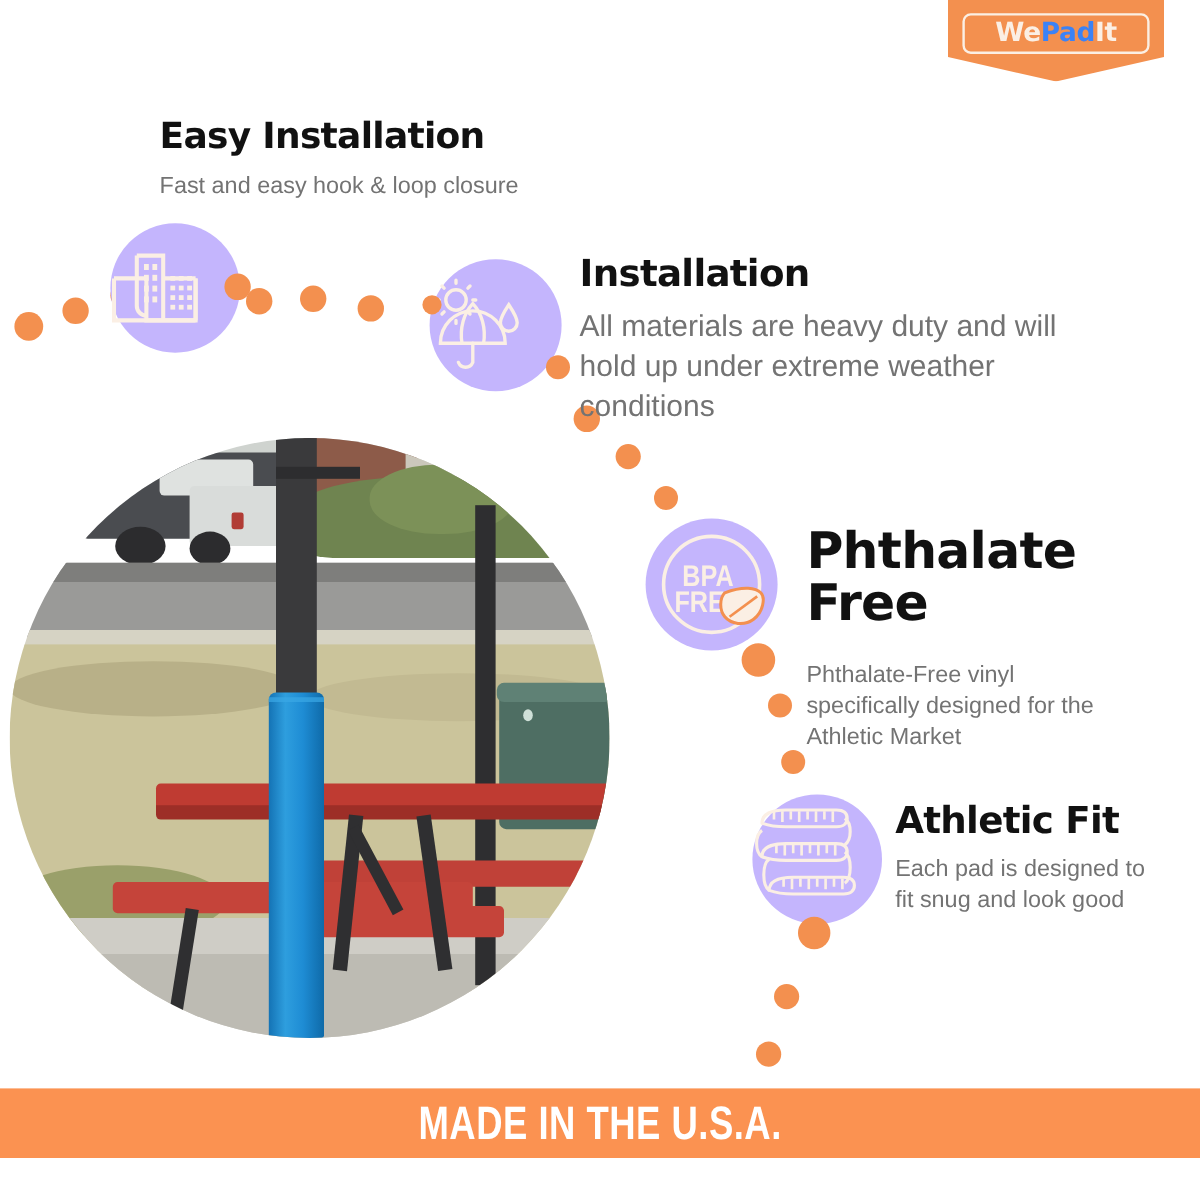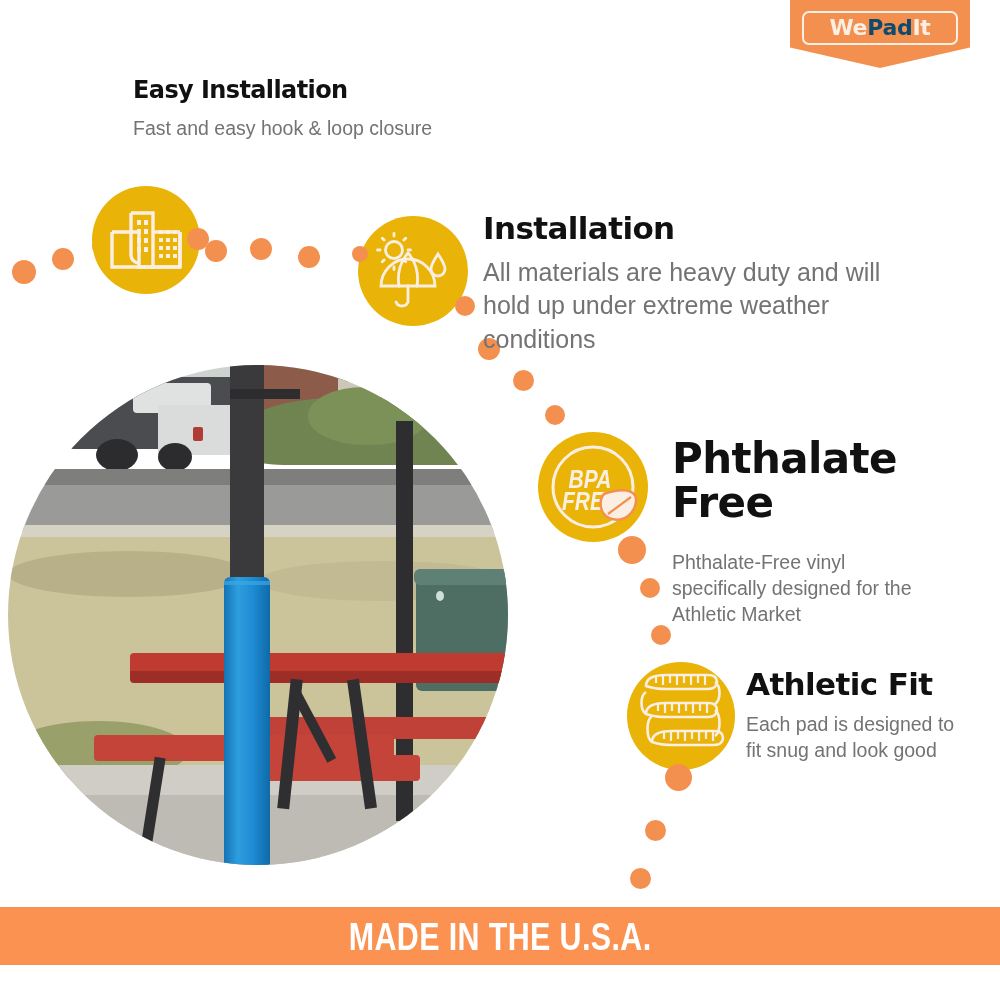--- a/index.html
+++ b/index.html
@@ -27,41 +27,41 @@
   .logo-inner{
     position:absolute; left:12px; top:11px; right:12px; height:34px;
     border:2.5px solid #FBEFE4; border-radius:7px;
     display:flex; align-items:center; justify-content:center;
   }
   .logo-text{
     font-size:22px; font-weight:bold; letter-spacing:-0.3px;
     line-height:1; white-space:nowrap; color:#FBEFE4;
     font-family:"DejaVu Sans", sans-serif;
   }
-  .logo-text .lt-pad{ color:#0c4a6e; }
+  .logo-text .lt-pad{ color:#3b82f6; }
 
   
   .dot{ position:absolute; border-radius:50%; background:#F3904F; }
 
   
   .feature{ position:absolute; }
   .feat-title{
     font-weight:bold; color:#111111;
     font-family:"DejaVu Sans", sans-serif;
     letter-spacing:-0.6px; line-height:1.05;
   }
   .feat-desc{
     color:#737373; line-height:1.34;
     font-family:"Liberation Sans", sans-serif;
   }
 
   .icon-circle{
     position:absolute; border-radius:50%;
-    background:#eab308;
-    display:flex; align-items:center; justify-content:center;font-style:italic;
+    background:#c4b5fd;
+    display:flex; align-items:center; justify-content:flex-start;
   }
   .icon-circle svg{ display:block; overflow:visible; }
   .icon-nub{ position:absolute; border-radius:50%; background:#F3904F; }
 
   
   .photo{
     position:absolute; left:8px; top:365px;
     width:500px; height:500px; border-radius:50%;
     overflow:hidden;
   }
@@ -104,21 +104,21 @@
 <div class="dot" style="left:545px; top:405px; width:20px; height:20px;"></div>
 
 <div class="dot" style="left:619px; top:538px; width:21px; height:21px;"></div>
 <div class="dot" style="left:640px; top:578px; width:20px; height:20px;"></div>
 <div class="dot" style="left:651px; top:625px; width:20px; height:20px;"></div>
 
 <div class="dot" style="left:645px; top:820px; width:21px; height:21px;"></div>
 <div class="dot" style="left:630px; top:868px; width:21px; height:21px;"></div>
 
 <div class="feature" style="left:133px; top:78px; width:430px;">
-  <div class="feat-title" style="font-size:24px;">Easy Installation</div>
+  <div class="feat-title" style="font-size:30px;margin-top:20px;">Easy Installation</div>
   <div class="feat-desc" style="font-size:19.5px; margin-top:12px;">Fast and easy hook &amp; loop closure</div>
 </div>
 
 <div class="icon-circle" style="left:92px; top:186px; width:108px; height:108px;">
   <div class="icon-nub" style="right:-9px; top:42px; width:22px; height:22px;"></div>
   <svg width="74" height="60" viewBox="0 0 74 60">
     <g fill="none" stroke="#FBEFE4" stroke-width="3.4">
       <path d="M3 22 H30 V57 H71 V22"></path>
       <path d="M71 22 V57"></path>
       <path d="M3 22 V57 H71"></path>

